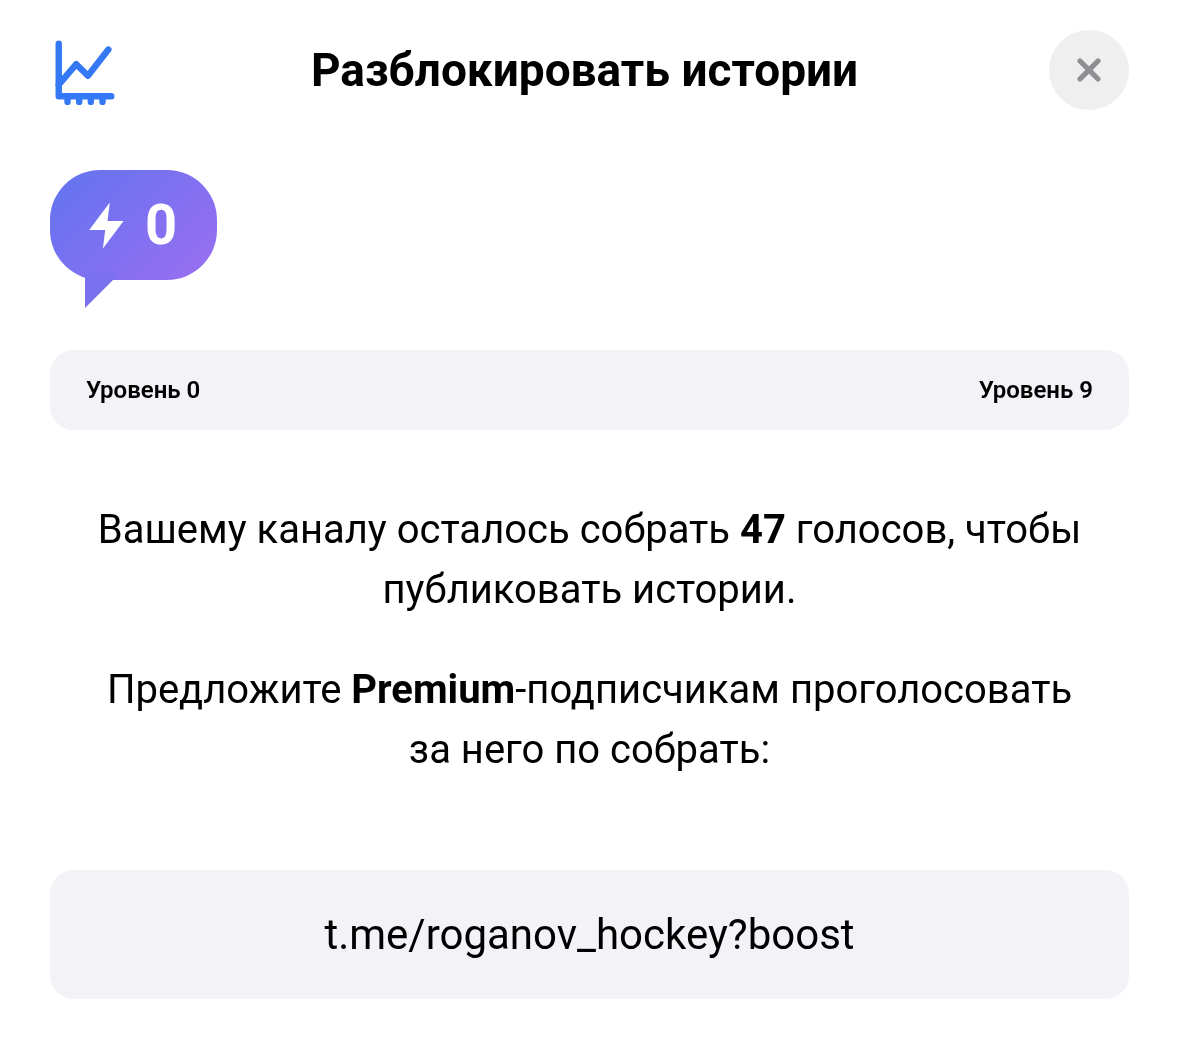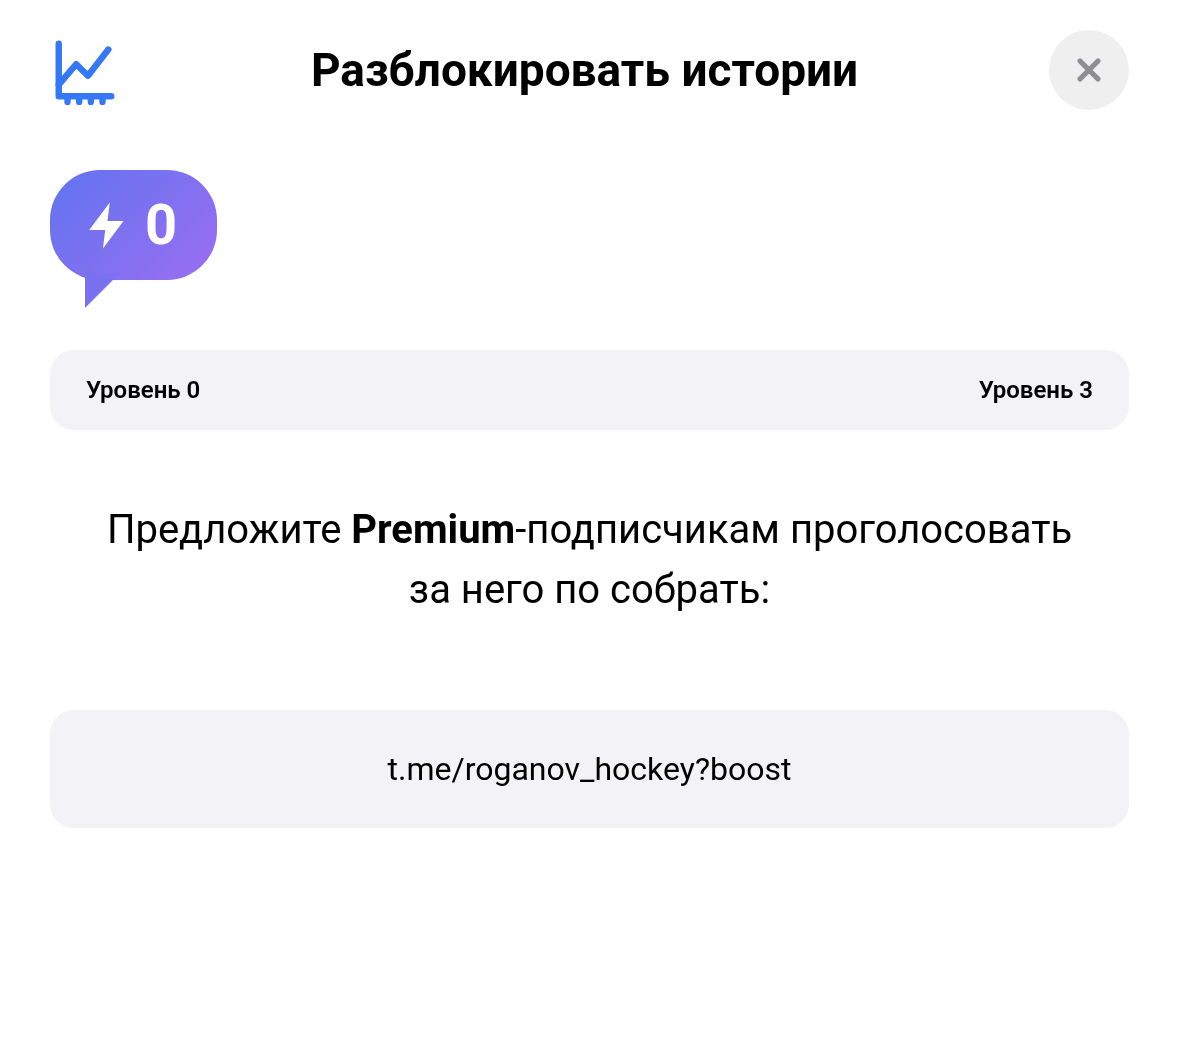--- a/index.html
+++ b/index.html
@@ -120,21 +120,21 @@
       font-weight: 700;
     }
     .para {
       margin-bottom: 40px;
     }
     .link-box {
       background: #f2f2f7;
       border-radius: 24px;
       padding: 40px 30px;
       text-align: center;
-      font-size: 32px;
+      font-size: 42px;
       color: #000;
       cursor: pointer;
     }
   </style>
 </head>
 <body>
 
 <div class="container">
   <div class="header">
     <div class="stats-icon">
@@ -160,24 +160,27 @@
     <div class="boost-bubble">
       <svg class="bolt-icon" viewBox="0 0 24 24" fill="currentColor">
         <path d="M13 2 L4 14 L11 14 L10 22 L19 10 L12 10 Z"></path>
       </svg>
       <span class="boost-count">0</span>
     </div>
   </div>
 
   <div class="level-bar">
     <span class="level-text">Уровень 0</span>
-    <span class="level-text">Уровень 3</span>
+    <span class="level-text">Уровень 9</span>
   </div>
 
   <div class="description">
+    <div class="para">
+      <span>Вашему каналу осталось собрать </span><span class="bold">47</span><span> голосов, чтобы публиковать истории.</span>
+    </div>
     <div>
       <span>Предложите </span><span class="bold">Premium</span><span>-подписчикам проголосовать за него по собрать:</span>
     </div>
   </div>
 
   <div class="link-box">
     <span>t.me/roganov_hockey?boost</span>
   </div>
 </div>
 

